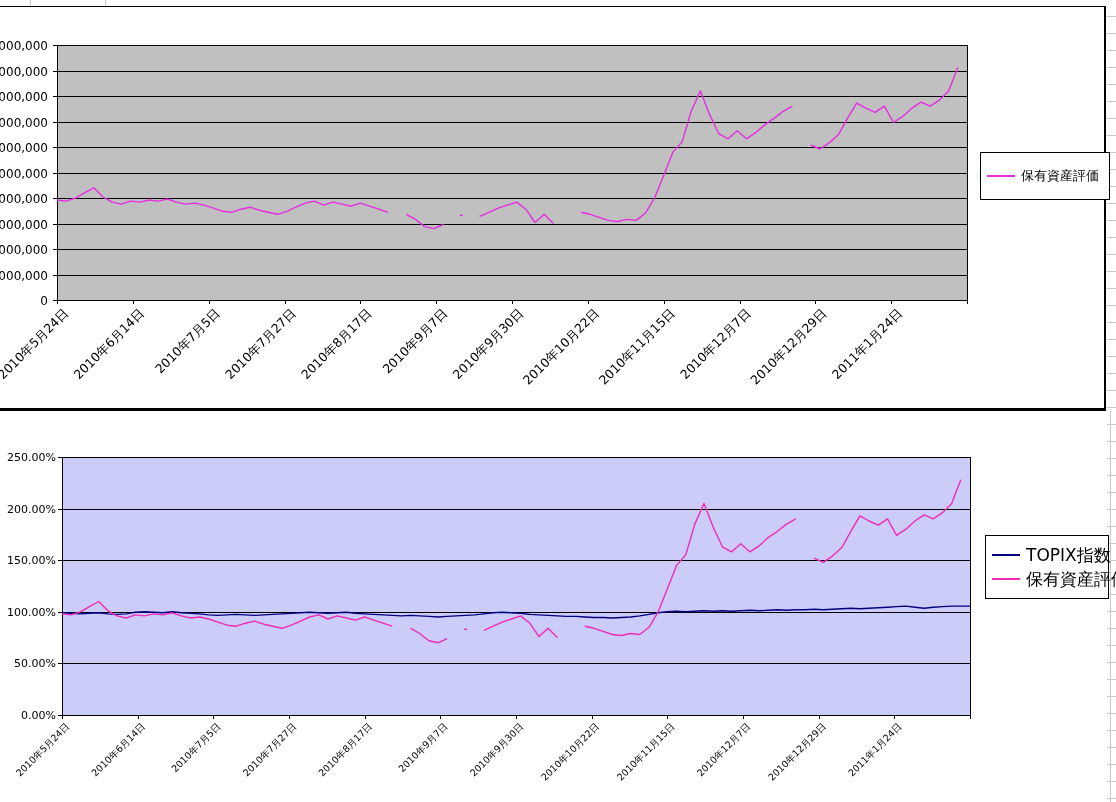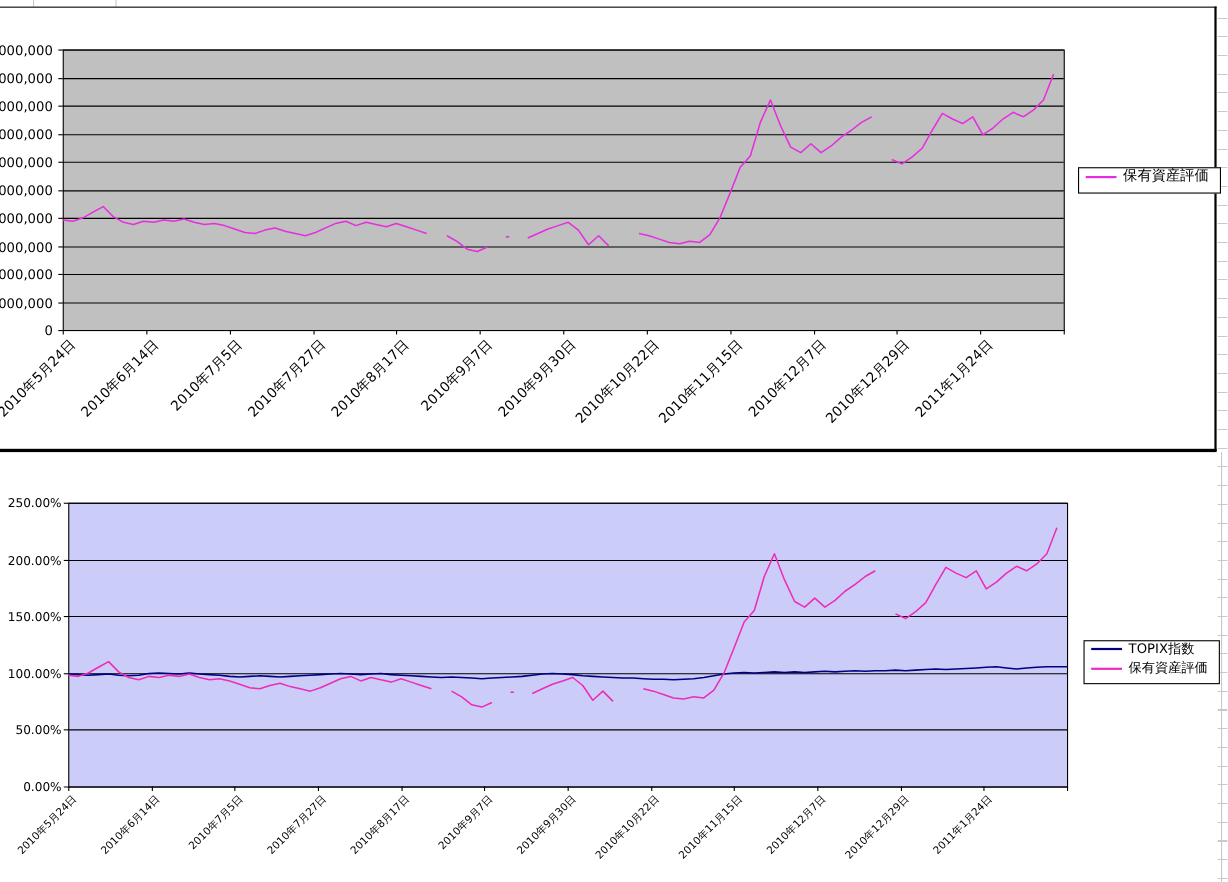--- a/index.html
+++ b/index.html
@@ -16,23 +16,23 @@
   .border-right{position:absolute;left:1104px;top:6px;width:2px;height:404px;background:#000;z-index:3;}
   .border-divider{position:absolute;left:0;top:408px;width:1106px;height:3px;background:#000;z-index:3;}
   
   .sheet-strip{position:absolute;left:1107px;top:0;width:9px;height:802px;z-index:1;
     background:repeating-linear-gradient(to bottom,#ffffff 0 16px,#c8c8c8 16px 17px);}
   .sheet-vline{position:absolute;left:1110px;top:411px;width:1px;height:391px;background:#c8c8c8;z-index:2;}
   .col-stub{position:absolute;top:0;width:1px;height:6px;background:#c8c8c8;z-index:2;}
   .col-stub.a{left:30px;} .col-stub.b{left:105px;}
   
   .legend{position:absolute;background:#fff;border:1px solid #000;z-index:4;
-    display:flex;flex-direction:column;justify-content:flex-start;gap:3px;padding:0 6px;}
+    display:flex;flex-direction:column;justify-content:center;gap:3px;padding:12px 6px;}
   .legend-1{left:980px;top:152px;width:116px;height:22px;font-size:13px;}
-  .legend-2{left:985px;top:582px;width:110px;height:38px;font-size:12px;}
+  .legend-2{left:985px;top:535px;width:110px;height:38px;font-size:17px;}
   .lrow{display:flex;align-items:center;gap:6px;white-space:nowrap;}
   .lsample{display:inline-block;width:28px;height:2px;flex:0 0 auto;}
   .llabel{color:#000;line-height:1.2;}
 </style>
 </head>
 <body>
 
 <div class="page">
 
   <div class="sheet-strip"></div>

